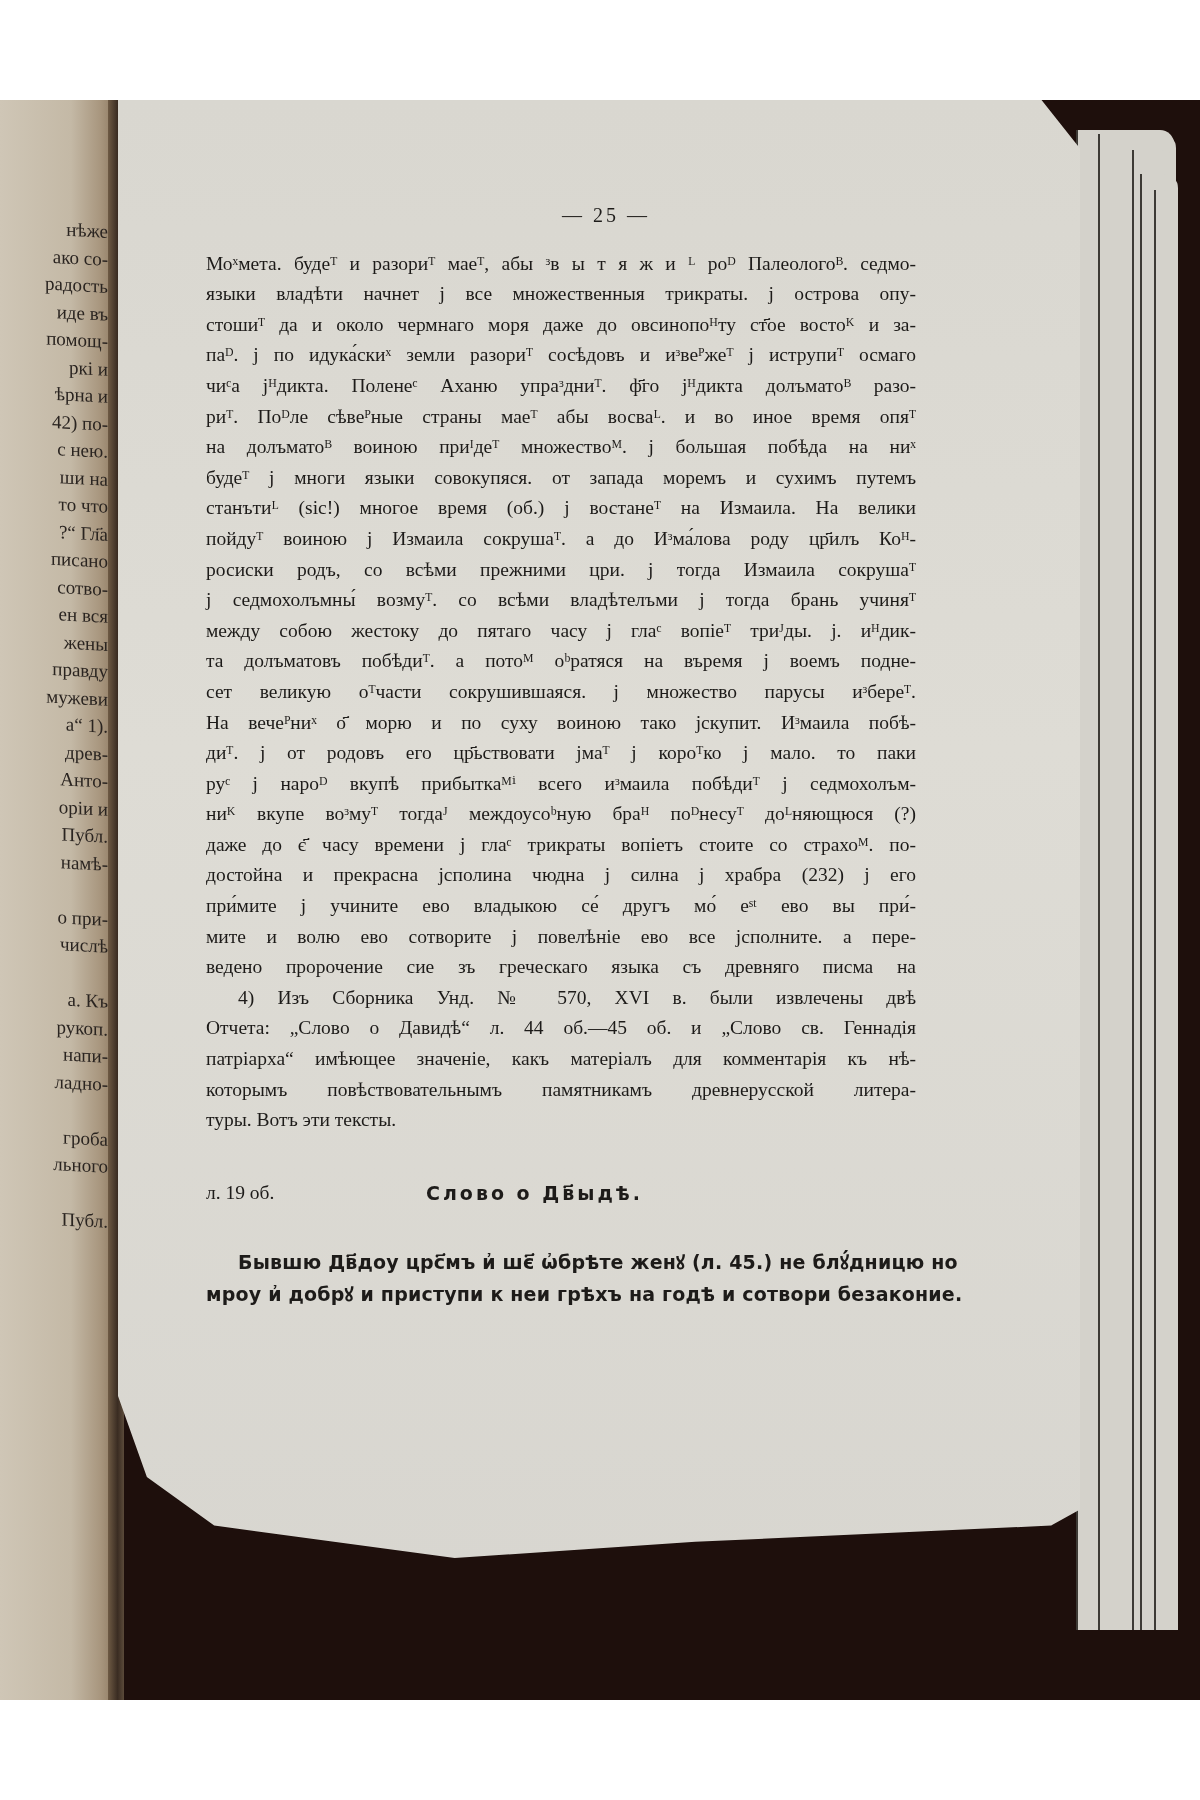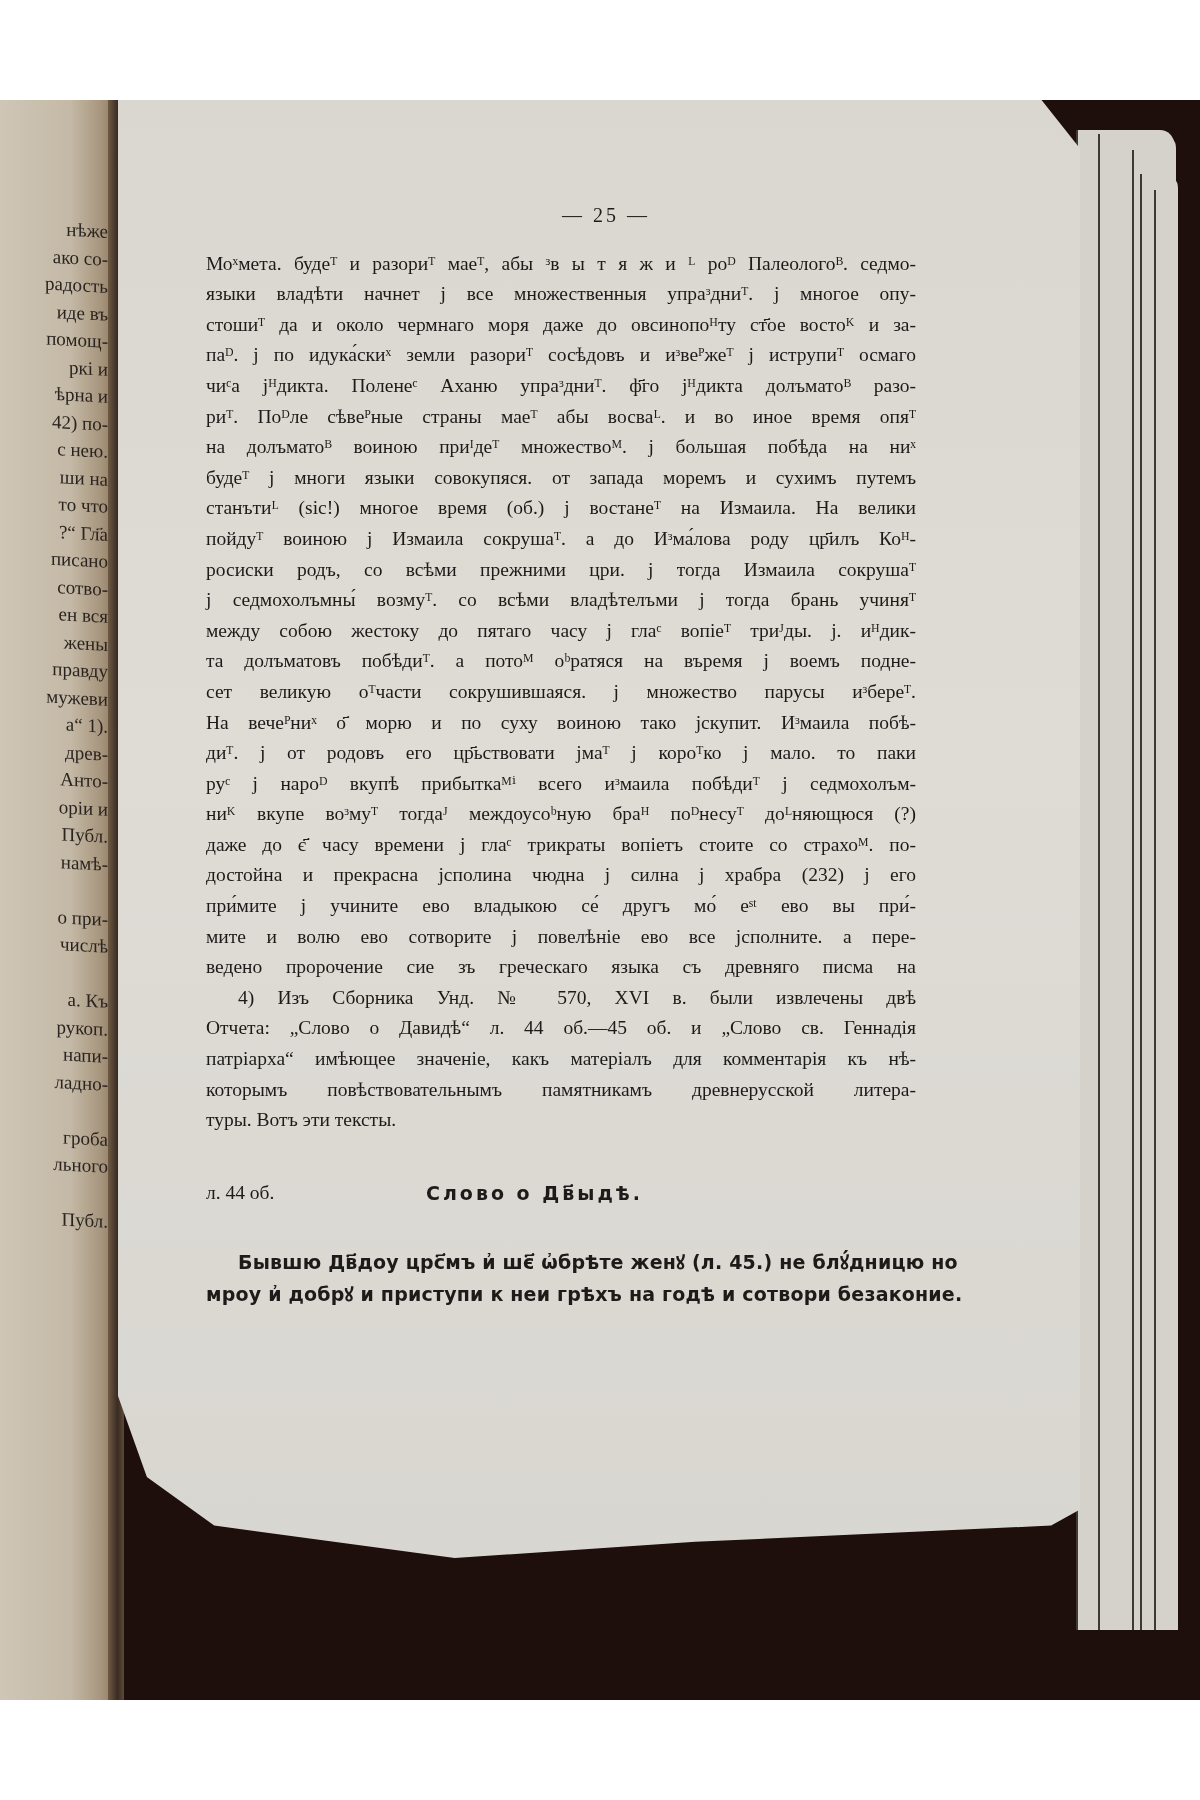--- a/index.html
+++ b/index.html
@@ -130,21 +130,21 @@
     <div class="edge" style="left:78px;width:22px;top:60px;"></div>
   </div>
 
   <div class="main-page"></div>
 
   <div class="content">
     <div class="page-number">— 25 —</div>
 
     <div class="para" id="quote-lines">
         <span class="line">Моˣмета. будеᵀ и разориᵀ маеᵀ, абы ᶟв ы т я ж и ᴸ роᴰ Палеологоᴮ. седмо-</span>
-        <span class="line">языки владѣти начнет ј все множественныя упраᶟдниᵀ. ј многое опу-</span>
+        <span class="line">языки владѣти начнет ј все множественныя трикраты. ј острова опу-</span>
         <span class="line">стошиᵀ да и около чермнаго моря даже до овсинопоᴴту ст҃ое востоᴷ и за-</span>
         <span class="line">паᴰ. ј по идука́скиˣ земли разориᵀ сосѣдовъ и иᶟвеᴾжеᵀ ј иструпиᵀ осмаго</span>
         <span class="line">чиᶜa јᴴдикта. Поленеᶜ Аханю упраᶟдниᵀ. ф҃го јᴴдикта долъматоᴮ разо-</span>
         <span class="line">риᵀ. Поᴰле сѣвеᴾные страны маеᵀ абы восваᴸ. и во иное время опяᵀ</span>
         <span class="line">на долъматоᴮ воиною приᴵдеᵀ множествоᴹ. ј большая побѣда на ниˣ</span>
         <span class="line">будеᵀ ј многи языки совокупяся. от запада моремъ и сухимъ путемъ</span>
         <span class="line">станътиᴸ (sic!) многое время (об.) ј востанеᵀ на Измаила. На велики</span>
         <span class="line">пойдуᵀ воиною ј Измаила сокрушаᵀ. а до Иᶟма́лова роду цр҃илъ Коᴴ-</span>
         <span class="line">росиски родъ, со всѣми прежними цри. ј тогда Измаила сокрушаᵀ</span>
         <span class="line">ј седмохолъмны́ возмуᵀ. со всѣми владѣтелъми ј тогда брань учиняᵀ</span>
@@ -164,21 +164,21 @@
 
     <div class="para" id="p4-lines">
         <span class="line indent">4) Изъ Сборника Унд. № 570, XVI в. были извлечены двѣ</span>
         <span class="line">Отчета: „Слово о Давидѣ“ л. 44 об.—45 об. и „Слово св. Геннадія</span>
         <span class="line">патріарха“ имѣющее значеніе, какъ матеріалъ для комментарія къ нѣ-</span>
         <span class="line">которымъ повѣствовательнымъ памятникамъ древнерусской литера-</span>
         <span class="line last">туры. Вотъ эти тексты.</span>
       </div>
 
     <div class="section-head">
-      <span class="folio">л. 44 об.</span>
+      <span class="folio">л. 19 об.</span>
       <span class="slavonic-title">Слово о Дв҃ыдѣ.</span>
     </div>
 
     <div class="para slavonic" id="slav-lines">
         <span class="line indent">Бывшю Дв҃доу црс҃мъ и҆ шє҃ ѡ҆брѣте женꙋ (л. 45.) не блꙋ́дницю но</span>
         <span class="line last">мроу и҆ добрꙋ и приступи к неи грѣхъ на годѣ и сотвори безаконие.</span>
       </div>
   </div>
 </div>
 

